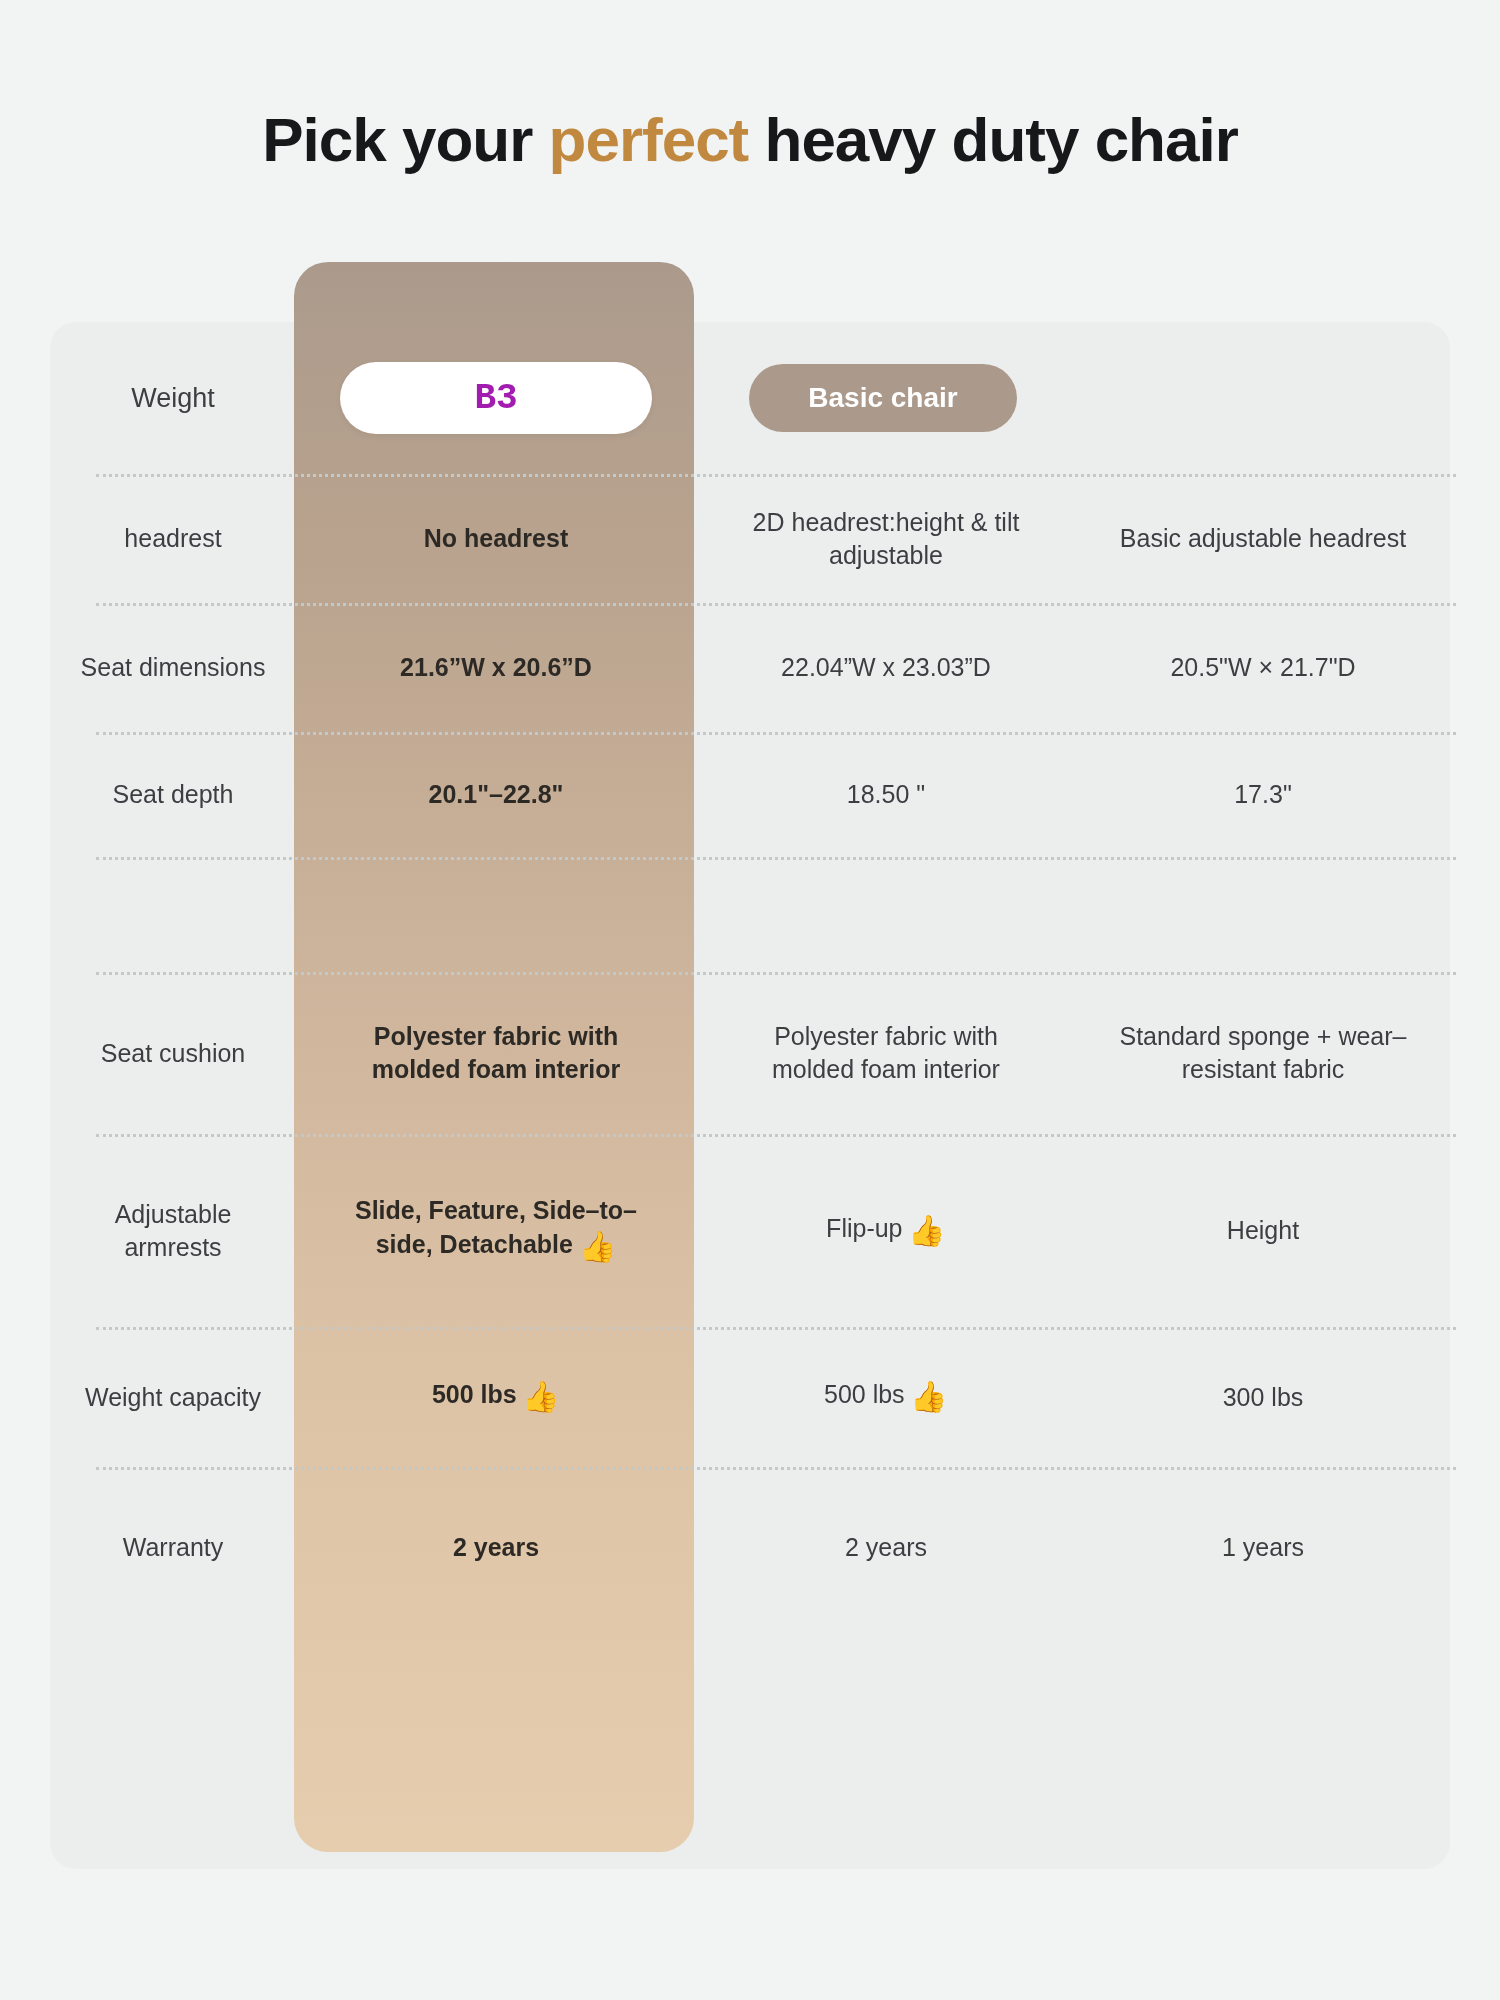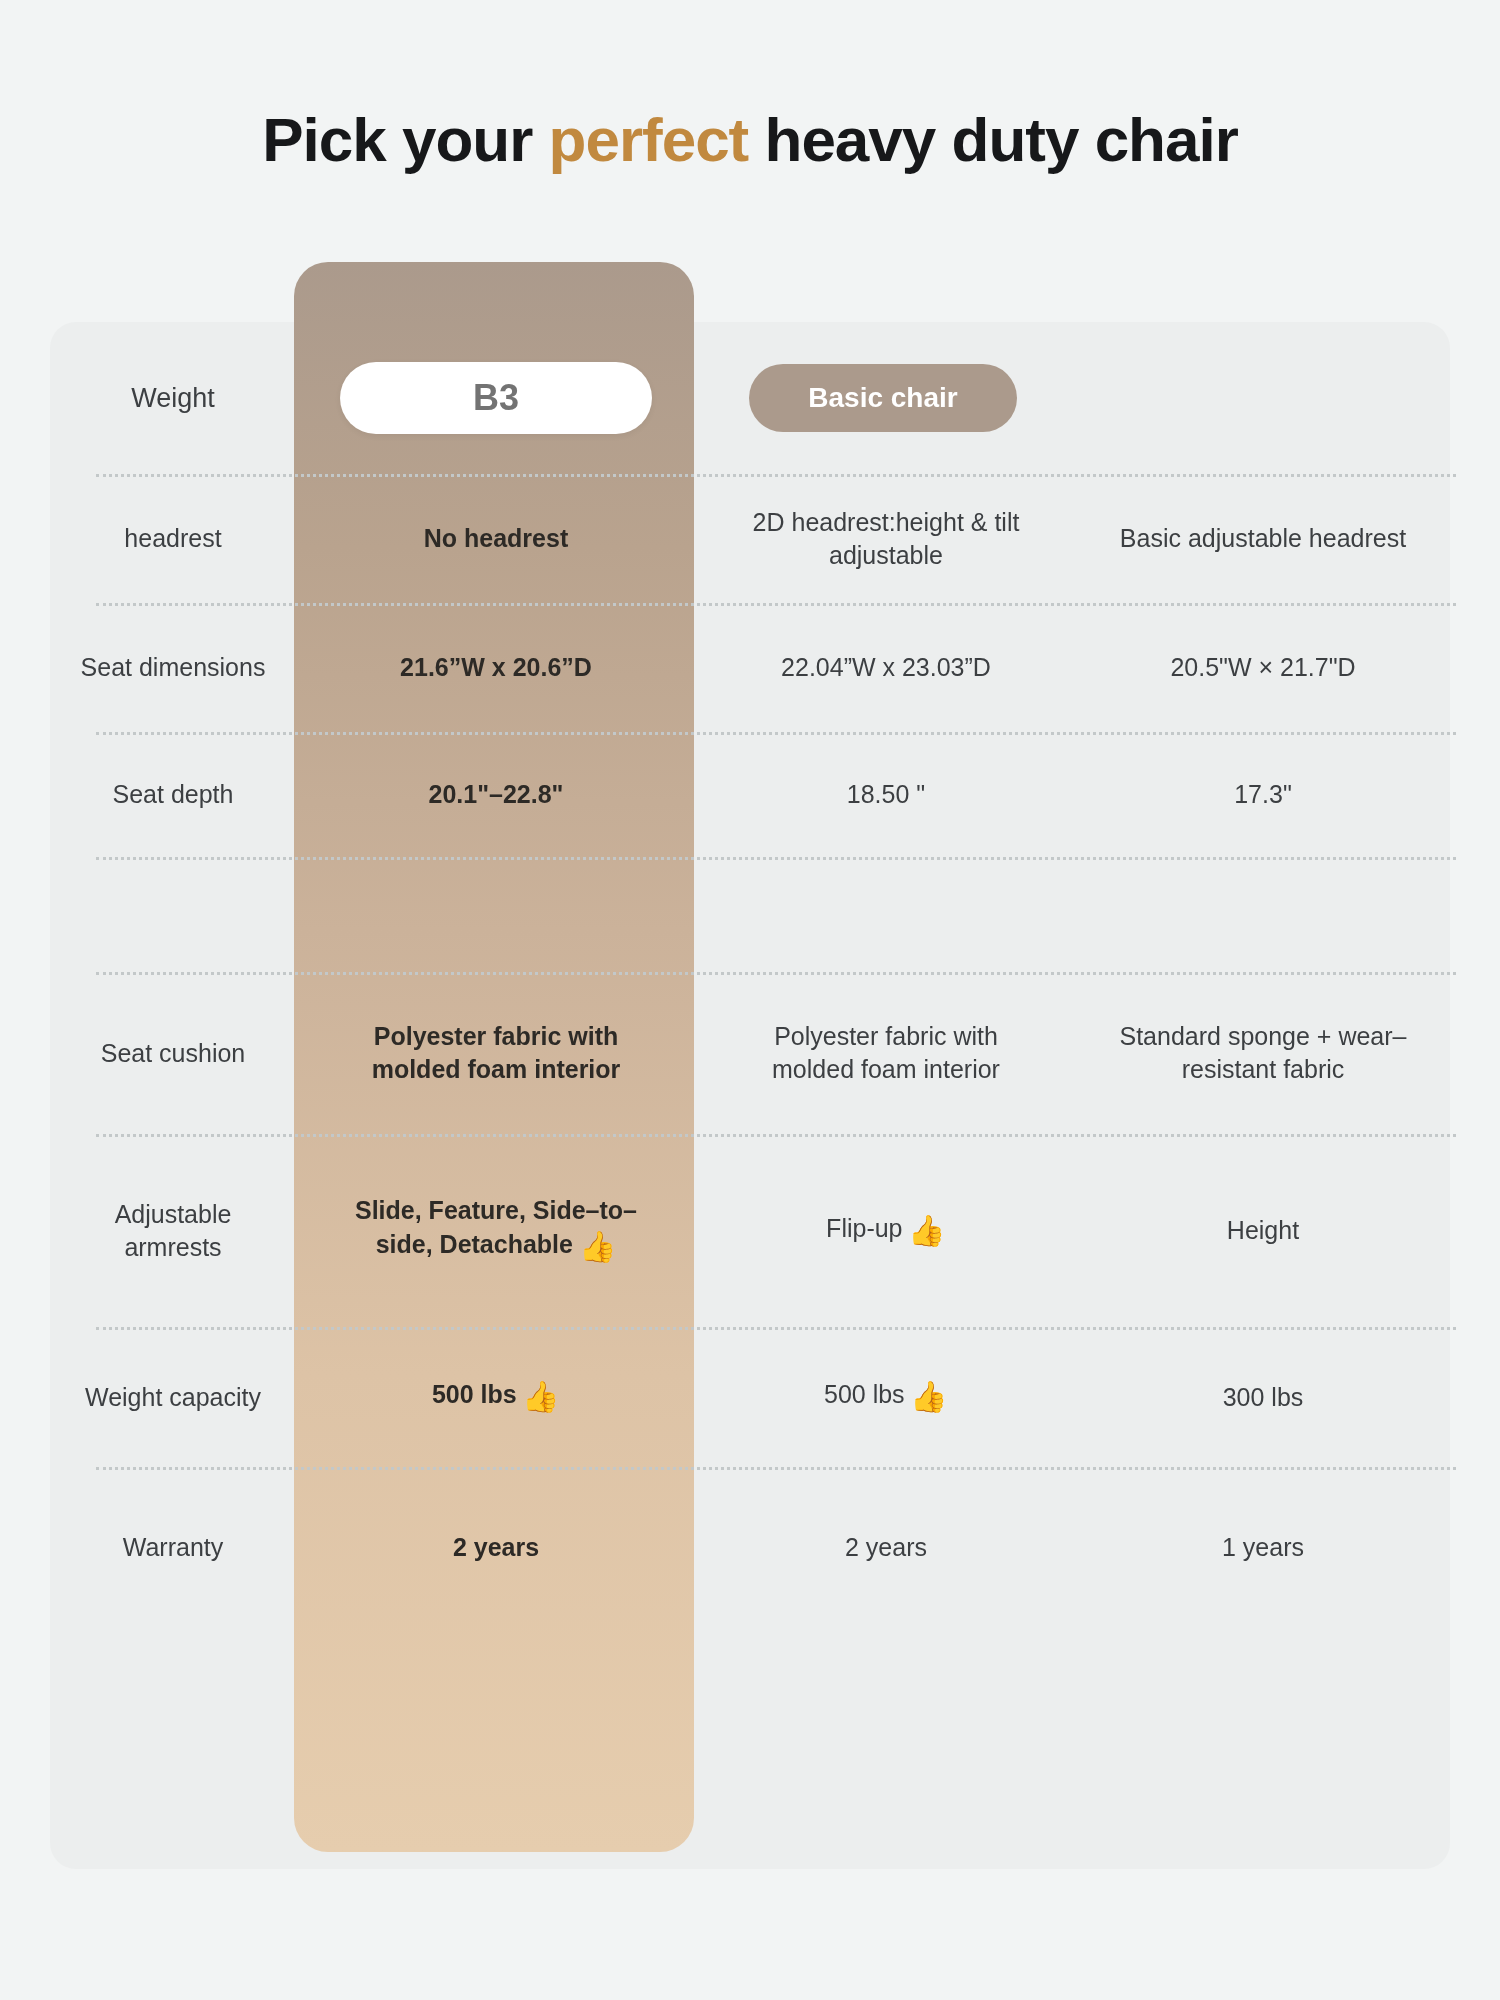--- a/index.html
+++ b/index.html
@@ -110,23 +110,24 @@
     border-radius: 40px;
     display: flex;
     align-items: center;
     justify-content: center;
     font-weight: bold;
   }
   .pill-b3 {
     width: 312px;
     height: 72px;
     background: #ffffff;
-    color: #737373;
+    color: #a21caf;
     font-size: 36px;
     box-shadow: 0 2px 6px rgba(0,0,0,.06);
+    font-family: Liberation Mono, monospace;
   }
   .pill-b1 {
     width: 264px;
     height: 68px;
     background: #ab9a8c;
     color: #ffffff;
     font-size: 30px;
   }
   .pill-basic {
     width: 268px;

